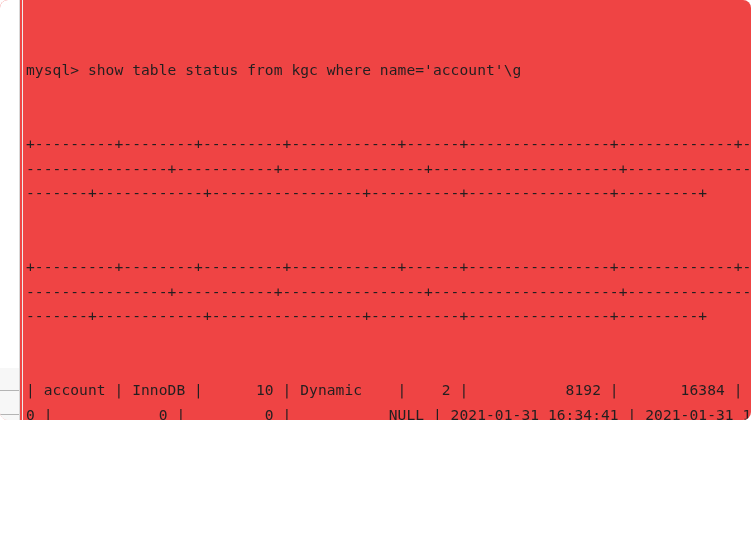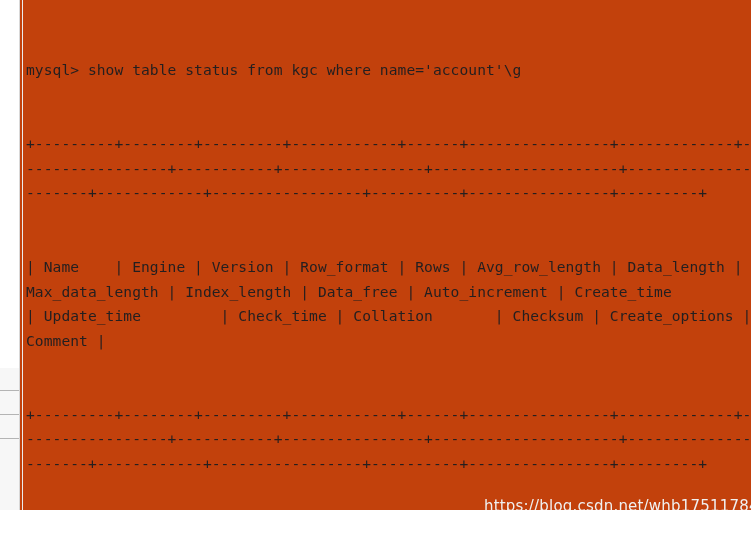--- a/index.html
+++ b/index.html
@@ -7,23 +7,24 @@
     margin: 0;
     padding: 0;
     background: #ffffff;
   }
   body {
     font-family: "DejaVu Sans Mono", "Liberation Mono", monospace;
   }
   #screen {
     position: relative;
     width: 751px;
-    height: 510px;
-    background: #c2410c;
+    height: 420px;
+    background: #ef4444;
     overflow: hidden;
+    border-radius: 8px;
   }
 
   
   #gutter {
     position: absolute;
     left: 0;
     top: 0;
     width: 19px;
     height: 534px;
     background: #ffffff;
@@ -105,21 +106,20 @@
     <div class="gutter-rule" style="top:390px;"></div>
     <div class="gutter-rule" style="top:414px;"></div>
     <div class="gutter-rule" style="top:438px;"></div>
   </div>
   <div id="gutter-edge"></div>
   <div id="gutter-edge2"></div>
 
   <div id="terminal" style="color: rgb(35, 31, 32);">
     <span class="tline">mysql&gt; show table status from kgc where name='account'\g</span>
     <span class="tline">+---------+--------+---------+------------+------+----------------+-------------+-----------------+-----------+----------------+---------------------+---------------------+------------+-----------------+----------+----------------+---------+</span>
-    <span class="tline">| Name    | Engine | Version | Row_format | Rows | Avg_row_length | Data_length | Max_data_length | Index_length | Data_free | Auto_increment | Create_time         | Update_time         | Check_time | Collation       | Checksum | Create_options | Comment |</span>
     <span class="tline">+---------+--------+---------+------------+------+----------------+-------------+-----------------+-----------+----------------+---------------------+---------------------+------------+-----------------+----------+----------------+---------+</span>
     <span class="tline">| account | InnoDB |      10 | Dynamic    |    2 |           8192 |       16384 |               0 |            0 |         0 |           NULL | 2021-01-31 16:34:41 | 2021-01-31 16:36:39 | NULL       | utf8_general_ci |     NULL |                |         |</span>
     
     
   </div>
 
   <div id="watermark" style="color: rgb(240, 240, 240);">https://blog.csdn.net/whb1751178448</div>
 
 </div>
 

